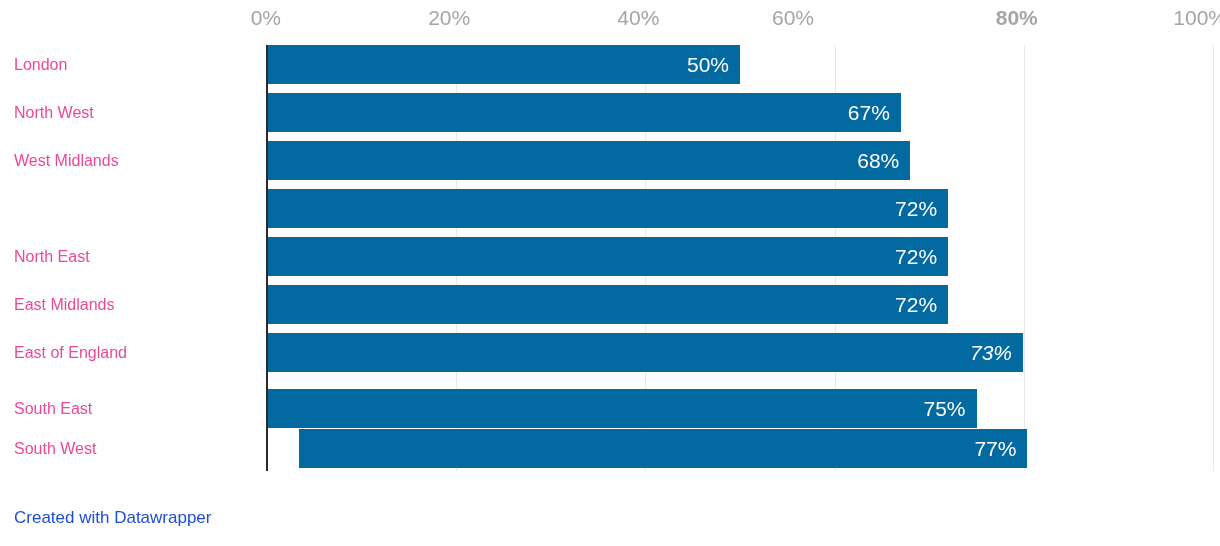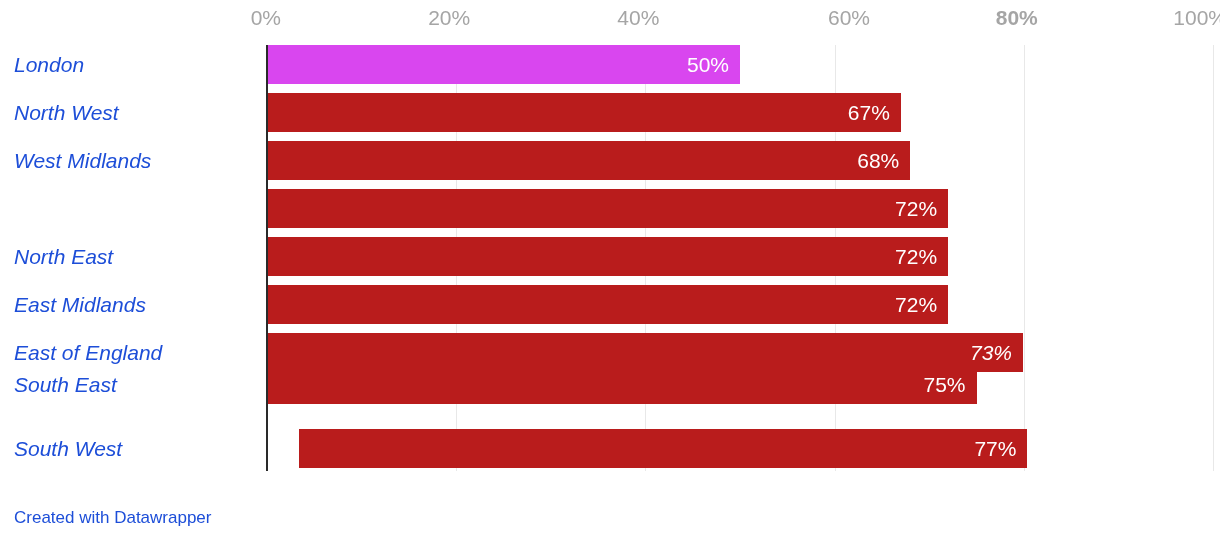--- a/index.html
+++ b/index.html
@@ -70,35 +70,34 @@
     left: 0;
     width: 1220px;
     height: 39px;
   }
   .cat-label {
     position: absolute;
     left: 14px;
     top: 0;
     height: 39px;
     line-height: 39px;
-    font-size: 21px;
-    color: #1d4ed8;
-    white-space: nowrap;
-    font-style: italic;
+    font-size: 16px;
+    color: #ec4899;
+    white-space: nowrap;
   }
   .bar {
     position: absolute;
     top: 0;
     left: 267px;
     height: 39px;
-    background: #b91c1c;
+    background: #0369a1;
     z-index: 2;
   }
   .bar.highlight {
-    background: #d946ef;
+    background: #0369a1;
   }
   .bar-value {
     position: absolute;
     right: 11px;
     top: 0;
     height: 39px;
     line-height: 39px;
     font-size: 21px;
     color: #ffffff;
     white-space: nowrap;
@@ -126,21 +125,21 @@
         <div class="gridline" style="left: 189.2px;"></div>
         <div class="gridline" style="left: 378.4px;"></div>
         <div class="gridline" style="left: 567.6px;"></div>
         <div class="gridline" style="left: 756.8px;"></div>
         <div class="gridline" style="left: 946px;"></div>
       </div>
     <div id="ticks">
         <div class="tick-label" style="left: 14px;">0%</div>
         <div class="tick-label" style="left: 203.2px;">20%</div>
         <div class="tick-label" style="left: 392.4px;">40%</div>
-        <div class="tick-label" style="left: 603px;">60%</div>
+        <div class="tick-label" style="left: 547px;">60%</div>
         <div class="tick-label" style="left: 770.8px; font-weight: bold;">80%</div>
         <div class="tick-label" style="left: 960px;">100%</div>
       </div>
   </div>
 
   <div id="rows">
       <div class="row" style="top: 45px;">
         <div class="cat-label">London</div>
         <div class="bar highlight" style="width: 473px;">
           <span class="bar-value">50%</span>
@@ -174,21 +173,21 @@
         <div class="bar" style="width: 681.12px;">
           <span class="bar-value">72%</span>
         </div>
       </div>
       <div class="row" style="top: 333px;">
         <div class="cat-label">East of England</div>
         <div class="bar" style="width: 756px; font-style: italic;">
           <span class="bar-value">73%</span>
         </div>
       </div>
-      <div class="row" style="top: 365px; text-align: right;">
+      <div class="row" style="top: 389px; text-align: right;">
         <div class="cat-label">South East</div>
         <div class="bar" style="width: 709.5px;">
           <span class="bar-value">75%</span>
         </div>
       </div>
       <div class="row" style="top: 429px;">
         <div class="cat-label">South West</div>
         <div class="bar" style="width: 728.42px; margin-left: 32px;">
           <span class="bar-value">77%</span>
         </div>

